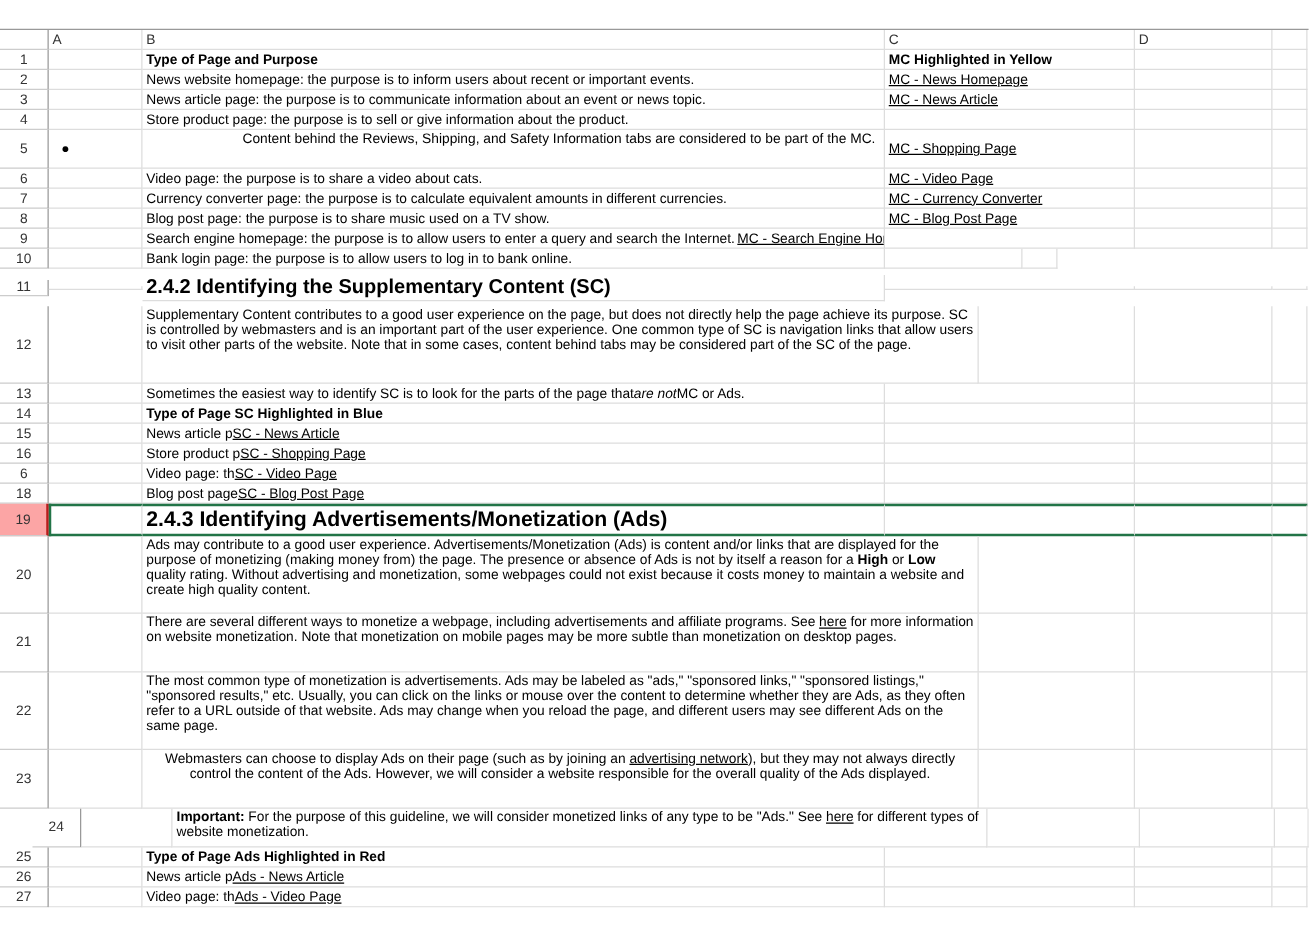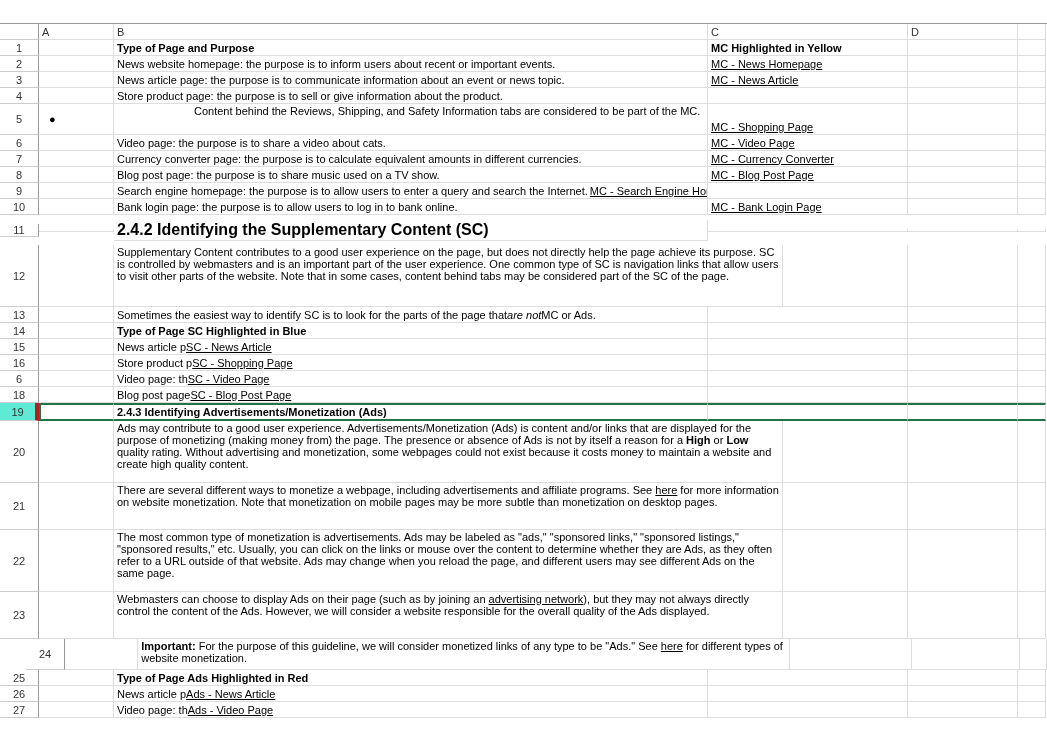--- a/index.html
+++ b/index.html
@@ -35,22 +35,22 @@
   color: #333;
   border-right: 1px solid #999;
   border-bottom: 1px solid #ccc;
   font-size: 11px;
   display: flex;
   align-items: center;
   justify-content: center;
   flex-shrink: 0;
 }
 .row-header.selected {
-  background: #5eead4;
-  border-right: 4px solid #b91c1c;
+  background: #fca5a5;
+  border-right: 2px solid #b91c1c;
 }
 .grid-body {
   display: flex;
   flex-direction: column;
 }
 .row {
   display: flex;
   min-height: 16px;
 }
 .cell {
@@ -139,21 +139,21 @@
       <div class="cell col-B">Store product page: the purpose is to sell or give information about the product.</div>
       <div class="cell col-C"></div>
       <div class="cell col-D"></div>
       <div class="cell col-E"></div>
     </div>
 
     <div class="row" style="min-height:31px;">
       <div class="row-header">5</div>
       <div class="cell col-A bullet">●</div>
       <div class="cell col-B wrap" style="padding-left:80px;align-items:flex-start;">Content behind the Reviews, Shipping, and Safety Information tabs are considered to be part of the MC.</div>
-      <div class="cell col-C" style="align-items:flex-end;">
+      <div class="cell col-C" style="align-items:center;">
           <span class="link">MC - Shopping Page</span>
         </div>
       <div class="cell col-D"></div>
       <div class="cell col-E"></div>
     </div>
 
     <div class="row">
       <div class="row-header">6</div>
       <div class="cell col-A"></div>
       <div class="cell col-B">Video page: the purpose is to share a video about cats.</div>
@@ -195,23 +195,20 @@
         </div>
       <div class="cell col-C"></div>
       <div class="cell col-D"></div>
       <div class="cell col-E"></div>
     </div>
 
     <div class="row">
       <div class="row-header">10</div>
       <div class="cell col-A"></div>
       <div class="cell col-B">Bank login page: the purpose is to allow users to log in to bank online.</div>
-      <div class="cell col-C">
-          <span class="link">MC - Bank Login Page</span>
-        </div>
       <div class="cell col-D"></div>
       <div class="cell col-E"></div>
     </div>
 
     <div class="row" style="min-height:30px;align-items:center;">
       <div class="row-header">11</div>
       <div class="cell col-A"></div>
       <div class="cell col-B bold" style="align-items:flex-end;font-size:16px;">2.4.2 Identifying the Supplementary Content (SC)</div>
       <div class="cell col-C"></div>
       <div class="cell col-D"></div>
@@ -293,21 +290,21 @@
           <span class="link"> SC - Blog Post Page</span>
         </div>
       <div class="cell col-C"></div>
       <div class="cell col-D"></div>
       <div class="cell col-E"></div>
     </div>
 
     <div class="row selected-row">
       <div class="row-header selected">19</div>
       <div class="cell col-A"></div>
-      <div class="cell col-B bold" style="font-size:11px;">2.4.3 Identifying Advertisements/Monetization (Ads)</div>
+      <div class="cell col-B bold" style="font-size:17px;">2.4.3 Identifying Advertisements/Monetization (Ads)</div>
       <div class="cell col-C"></div>
       <div class="cell col-D"></div>
       <div class="cell col-E"></div>
     </div>
 
     <div class="row" style="min-height:62px;">
       <div class="row-header">20</div>
       <div class="cell col-A"></div>
       <div class="cell col-B wrap" style="width:669px;display:block;"><span>Ads may contribute to a good user experience. Advertisements/Monetization (Ads) is content and/or links that are displayed for the purpose of monetizing (making money from) the page. The presence or absence of Ads is not by itself a reason for a </span><span class="bold">High</span><span> or </span><span class="bold">Low</span><span> quality rating. Without advertising and monetization, some webpages could not exist because it costs money to maintain a website and create high quality content.</span></div>
       <div class="cell col-C" style="width:125px;"></div>
@@ -329,21 +326,21 @@
       <div class="cell col-A"></div>
       <div class="cell col-B wrap" style="width:669px;align-items:flex-start;">The most common type of monetization is advertisements. Ads may be labeled as "ads," "sponsored links," "sponsored listings," "sponsored results," etc. Usually, you can click on the links or mouse over the content to determine whether they are Ads, as they often refer to a URL outside of that website. Ads may change when you reload the page, and different users may see different Ads on the same page.</div>
       <div class="cell col-C" style="width:125px;"></div>
       <div class="cell col-D"></div>
       <div class="cell col-E"></div>
     </div>
 
     <div class="row" style="min-height:47px;">
       <div class="row-header">23</div>
       <div class="cell col-A"></div>
-      <div class="cell col-B wrap" style="width:669px;display:block;"><span>Webmasters can choose to display Ads on their page (such as by joining an </span><span class="link">advertising network</span><span>), but they may not always directly control the content of the Ads. However, we will consider a website responsible for the overall quality of the Ads displayed.</span></div>
+      <div class="cell col-B wrap" style="width:669px;display:block;text-align:center;"><span>Webmasters can choose to display Ads on their page (such as by joining an </span><span class="link">advertising network</span><span>), but they may not always directly control the content of the Ads. However, we will consider a website responsible for the overall quality of the Ads displayed.</span></div>
       <div class="cell col-C" style="width:125px;"></div>
       <div class="cell col-D"></div>
       <div class="cell col-E"></div>
     </div>
 
     <div class="row" style="min-height:31px;margin-left:26px;">
       <div class="row-header">24</div>
       <div class="cell col-A"></div>
       <div class="cell col-B wrap" style="width:669px;display:block;"><span class="bold">Important:</span><span> For the purpose of this guideline, we will consider monetized links of any type to be "Ads." See </span><span class="link">here</span><span> for different types of website monetization.</span></div>
       <div class="cell col-C" style="width:125px;"></div>

